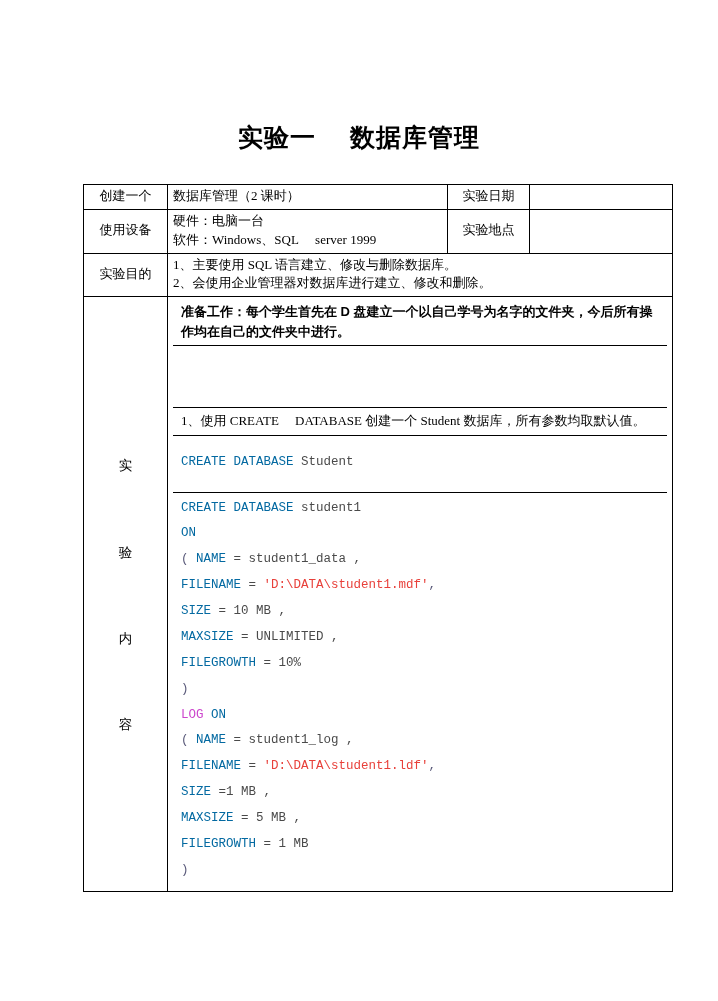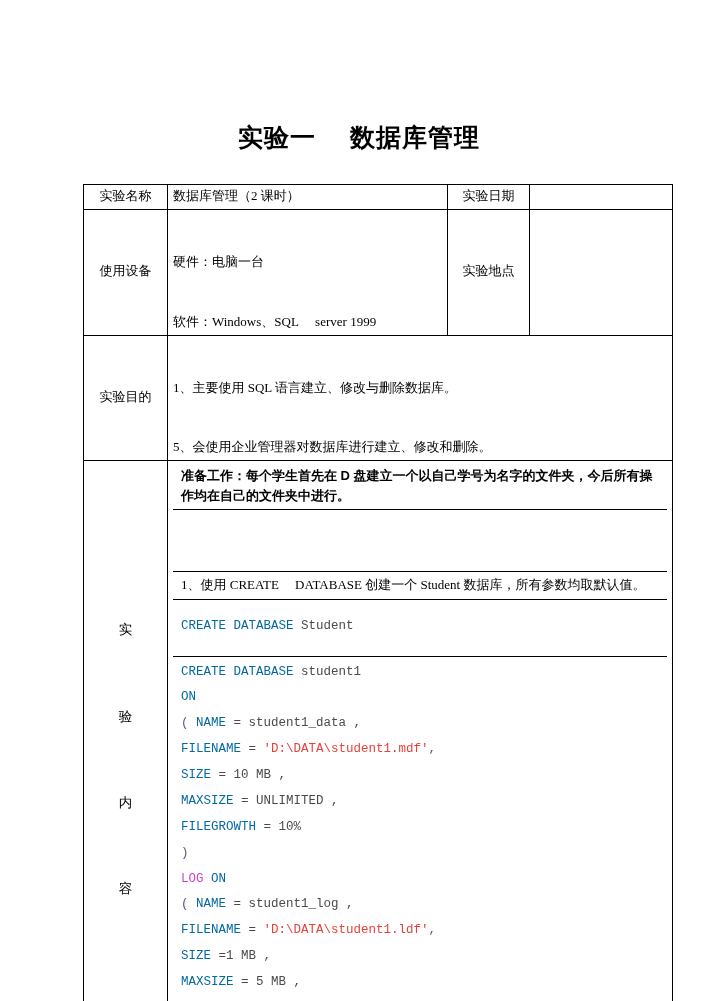--- a/index.html
+++ b/index.html
@@ -63,21 +63,21 @@
   .label-cell {
     text-align: center;
     white-space: nowrap;
     font-size: 13.5px;
   }
   .value-cell {
     text-align: left;
   }
   .blank-cell { }
 
-  .line { display: block; white-space: pre; margin-top: 41px; }
+  .line { display: block; white-space: pre; }
 
   
   .vlabel-cell {
     width: 27px;
     text-align: center;
     vertical-align: top;
     padding: 0;
   }
   .vlabel-stack {
     display: flex;
@@ -152,41 +152,41 @@
   <table class="exp-table">
     <colgroup>
       <col class="col-a">
         <col class="col-b">
         <col class="col-c">
         <col class="col-d">
     </colgroup>
     <tbody>
 
       <tr>
-        <td class="label-cell">实验名称</td>
+        <td class="label-cell">创建一个</td>
         <td class="value-cell">数据库管理（2 课时）</td>
         <td class="label-cell">实验日期</td>
         <td class="blank-cell"></td>
       </tr>
 
       <tr>
         <td class="label-cell">使用设备</td>
         <td class="value-cell">
           <span class="line">硬件：电脑一台</span>
           <span class="line">软件：Windows、SQL  server 1999</span>
         </td>
         <td class="label-cell">实验地点</td>
         <td class="blank-cell"></td>
       </tr>
 
       <tr>
         <td class="label-cell">实验目的</td>
         <td class="value-cell" colspan="3">
           <span class="line">1、主要使用 SQL 语言建立、修改与删除数据库。</span>
-          <span class="line">5、会使用企业管理器对数据库进行建立、修改和删除。</span>
+          <span class="line">2、会使用企业管理器对数据库进行建立、修改和删除。</span>
         </td>
       </tr>
 
       <tr>
         <td class="vlabel-cell">
           <div class="vlabel-stack">
             <span>实</span>
             <span>验</span>
             <span>内</span>
             <span>容</span>

